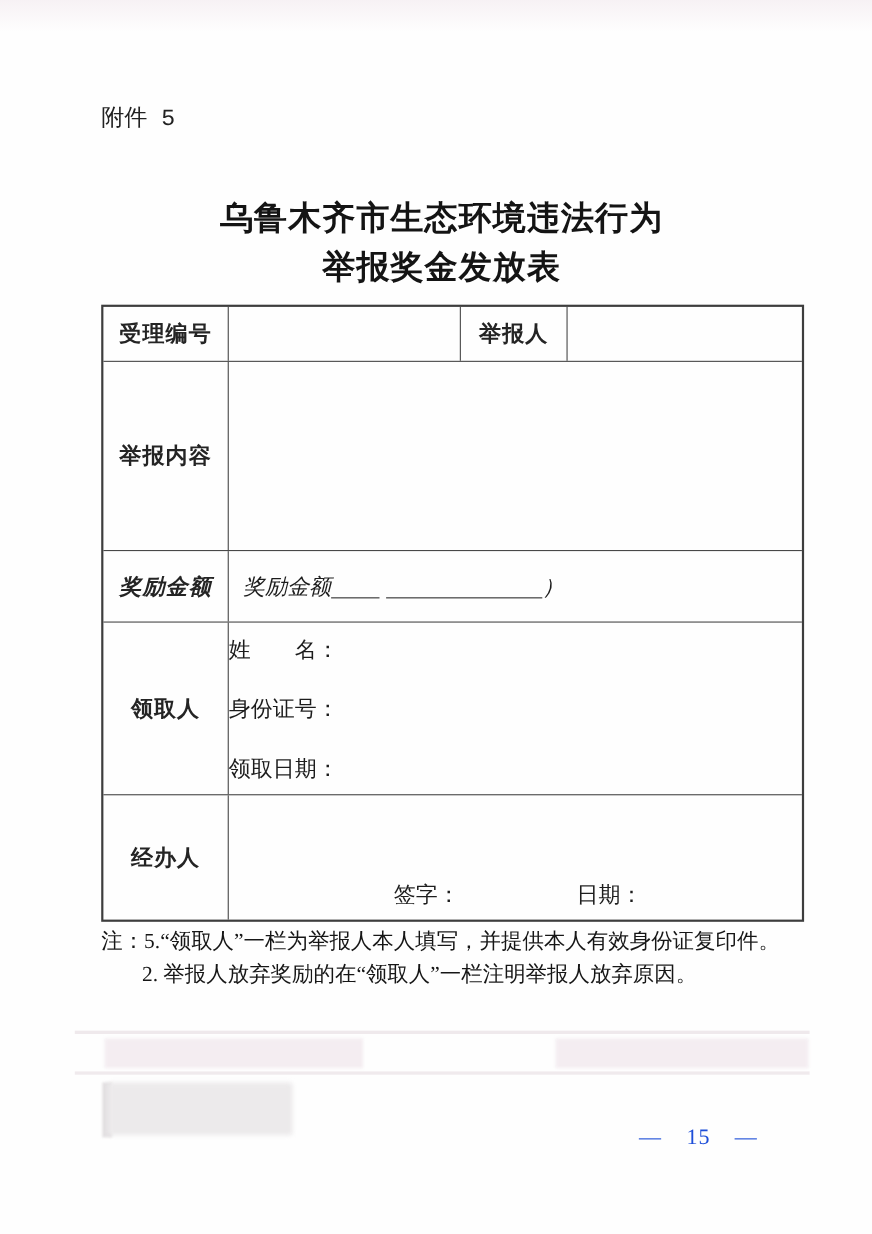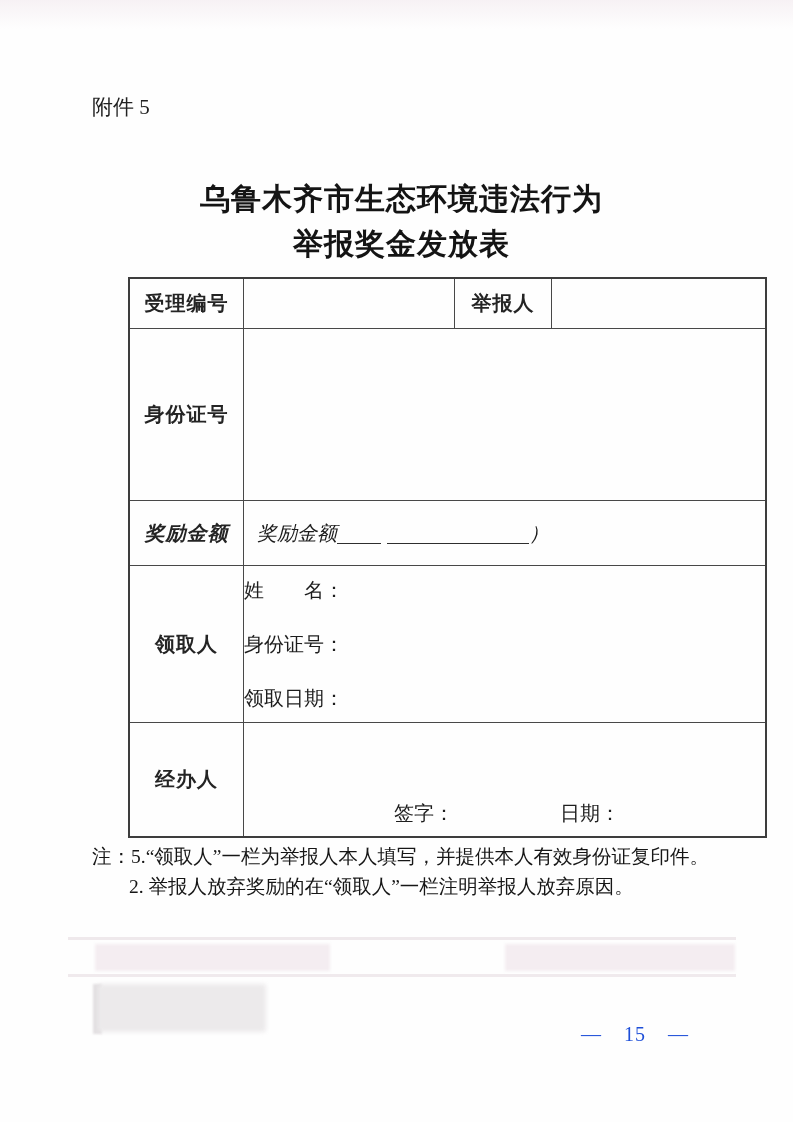--- a/index.html
+++ b/index.html
@@ -20,41 +20,40 @@
   }
   .ghost-line-1 { position: absolute; left: 68px; top: 937px; width: 668px; height: 3px; background: #efe9ec; }
   .ghost-text-left { position: absolute; left: 95px; top: 944px; width: 235px; height: 27px; background: #f4edf1; filter: blur(1.5px); }
   .ghost-text-right { position: absolute; left: 505px; top: 944px; width: 230px; height: 27px; background: #f4edf1; filter: blur(1.5px); }
   .ghost-line-2 { position: absolute; left: 68px; top: 974px; width: 668px; height: 3px; background: #f0eaed; }
   .ghost-blob { position: absolute; left: 98px; top: 984px; width: 168px; height: 48px; background: #eceaeb; filter: blur(2px); border-radius: 3px; }
   .ghost-blob-edge { position: absolute; left: 93px; top: 984px; width: 9px; height: 50px; background: #e3e0e2; filter: blur(1px); }
 
   .attachment {
     position: absolute; left: 92px; top: 93px;
-    font-family: Liberation Serif, serif;
+    font-family: Liberation Mono, monospace;
     font-size: 21px; color: #222;
   }
 
   .title {
     position: absolute; left: 0; top: 176px; width: 100%;
     margin: 0; text-align: center;
     font-family: "DejaVu Serif", "Liberation Serif", serif;
     font-weight: bold; font-size: 30px; line-height: 45px;
     color: #141414; letter-spacing: 1px;
   }
   .title span { display: block; margin-left: 10px; }
 
   .form-table {
     position: absolute; left: 92px; top: 277px;
     width: 639px; height: 561px;
     border: 2px solid #3d3d3d;
     box-sizing: border-box;
     display: flex; flex-direction: column;
     font-size: 20px;
-    margin-left: 36px;
   }
   .t-row { display: flex; box-sizing: border-box; border-top: 1.5px solid #484848; min-height: 0; }
   .t-row.r1 { height: 49px; border-top: none; }
   .t-row.r2 { height: 172px; }
   .t-row.r3 { height: 65px; font-style: italic; }
   .t-row.r4 { height: 157px; }
   .t-row.r5 { flex: 1; }
   .cell { box-sizing: border-box; border-left: 1.5px solid #484848; }
   .cell:first-child { border-left: none; }
   .label-cell {
@@ -119,21 +118,21 @@
   <div class="form-table">
 
     <div class="t-row r1">
       <div class="cell label-cell">受理编号</div>
       <div class="cell value-1"></div>
       <div class="cell label-cell label-cell-2">举报人</div>
       <div class="cell value-2"></div>
     </div>
 
     <div class="t-row r2">
-      <div class="cell label-cell">身份证号</div>
+      <div class="cell label-cell">举报内容</div>
       <div class="cell content-cell"></div>
     </div>
 
     <div class="t-row r3">
       <div class="cell label-cell">奖励金额</div>
       <div class="cell content-cell reward-cell">
         <span>奖励金额</span>
         <span class="blank short"></span>
         <span class="blank long"></span>
         <span>）</span>

